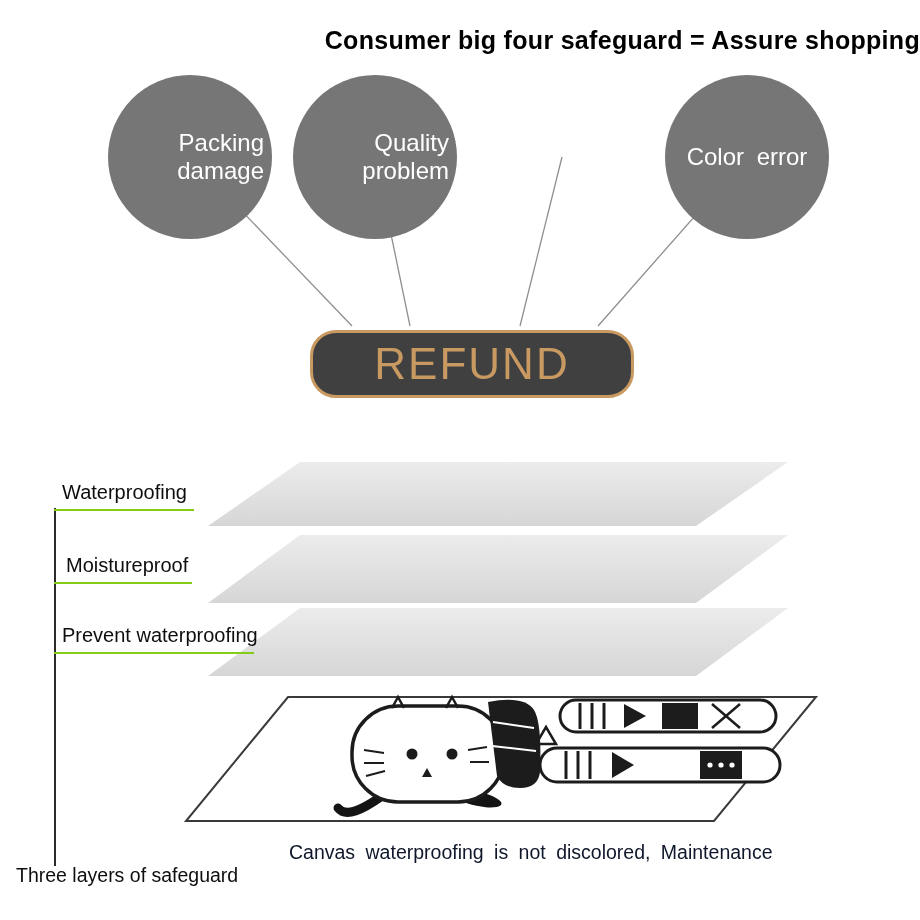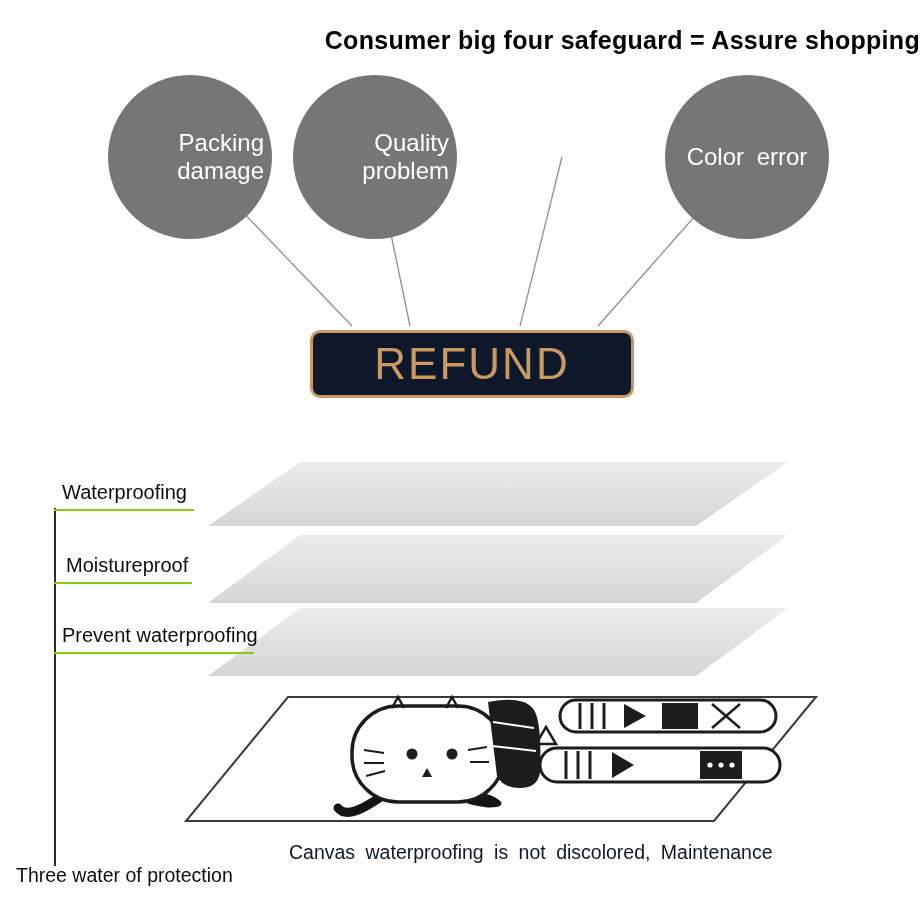--- a/index.html
+++ b/index.html
@@ -13,22 +13,22 @@
     font-size:25px;font-weight:bold;letter-spacing:.3px;color:#000;z-index:2;
   }
   .circle{
     position:absolute;width:164px;height:164px;border-radius:50%;
     background:#767676;display:flex;align-items:center;justify-content:center;
     z-index:1;
   }
   .circle span{color:#fff;font-size:24px;word-spacing:6px;text-align:right;padding:0 8px;}
   .refund-box{
     position:absolute;left:310px;top:330px;width:318px;height:62px;
-    border:3px solid #c89a62;border-radius:10px;
-    display:flex;align-items:center;justify-content:center;z-index:1;background:#0f172a;
+    border:3px solid #c89a62;border-radius:26px;
+    display:flex;align-items:center;justify-content:center;z-index:1;background:#404040;
   }
   .refund-box span{font-size:44px;color:#c89a62;letter-spacing:2px;font-weight:400;}
   .layer-label{
     position:absolute;left:54px;border-bottom:2px solid #84cc16;
     padding:0 0 5px 8px;font-size:20px;color:#0e0e0e;z-index:2;white-space:nowrap;
   }
   .bracket-line{position:absolute;left:54px;top:508px;width:2px;height:358px;background:#2b2b2b;z-index:1;}
   .bracket-label{position:absolute;left:16px;top:864px;font-size:19.5px;color:#0e0e0e;z-index:2;white-space:nowrap;}
   .caption{position:absolute;left:289px;top:839px;font-size:19.5px;line-height:27px;word-spacing:5px;color:#0f172a;z-index:2;}
 </style>
@@ -129,19 +129,19 @@
 
   <div class="refund-box">
     <span>REFUND</span>
   </div>
 
   <div class="layer-label" style="top:481px;width:132px;">Waterproofing</div>
   <div class="layer-label" style="top:554px;width:126px;padding-left:12px;">Moistureproof</div>
   <div class="layer-label" style="top:624px;width:192px;">Prevent waterproofing</div>
 
   <div class="bracket-line"></div>
-  <div class="bracket-label">Three water of protection</div>
+  <div class="bracket-label">Three layers of safeguard</div>
 
   <div class="caption">
     <div>Canvas waterproofing is not discolored, Maintenance</div>
   </div>
 
 </div>
 
 </body></html>

